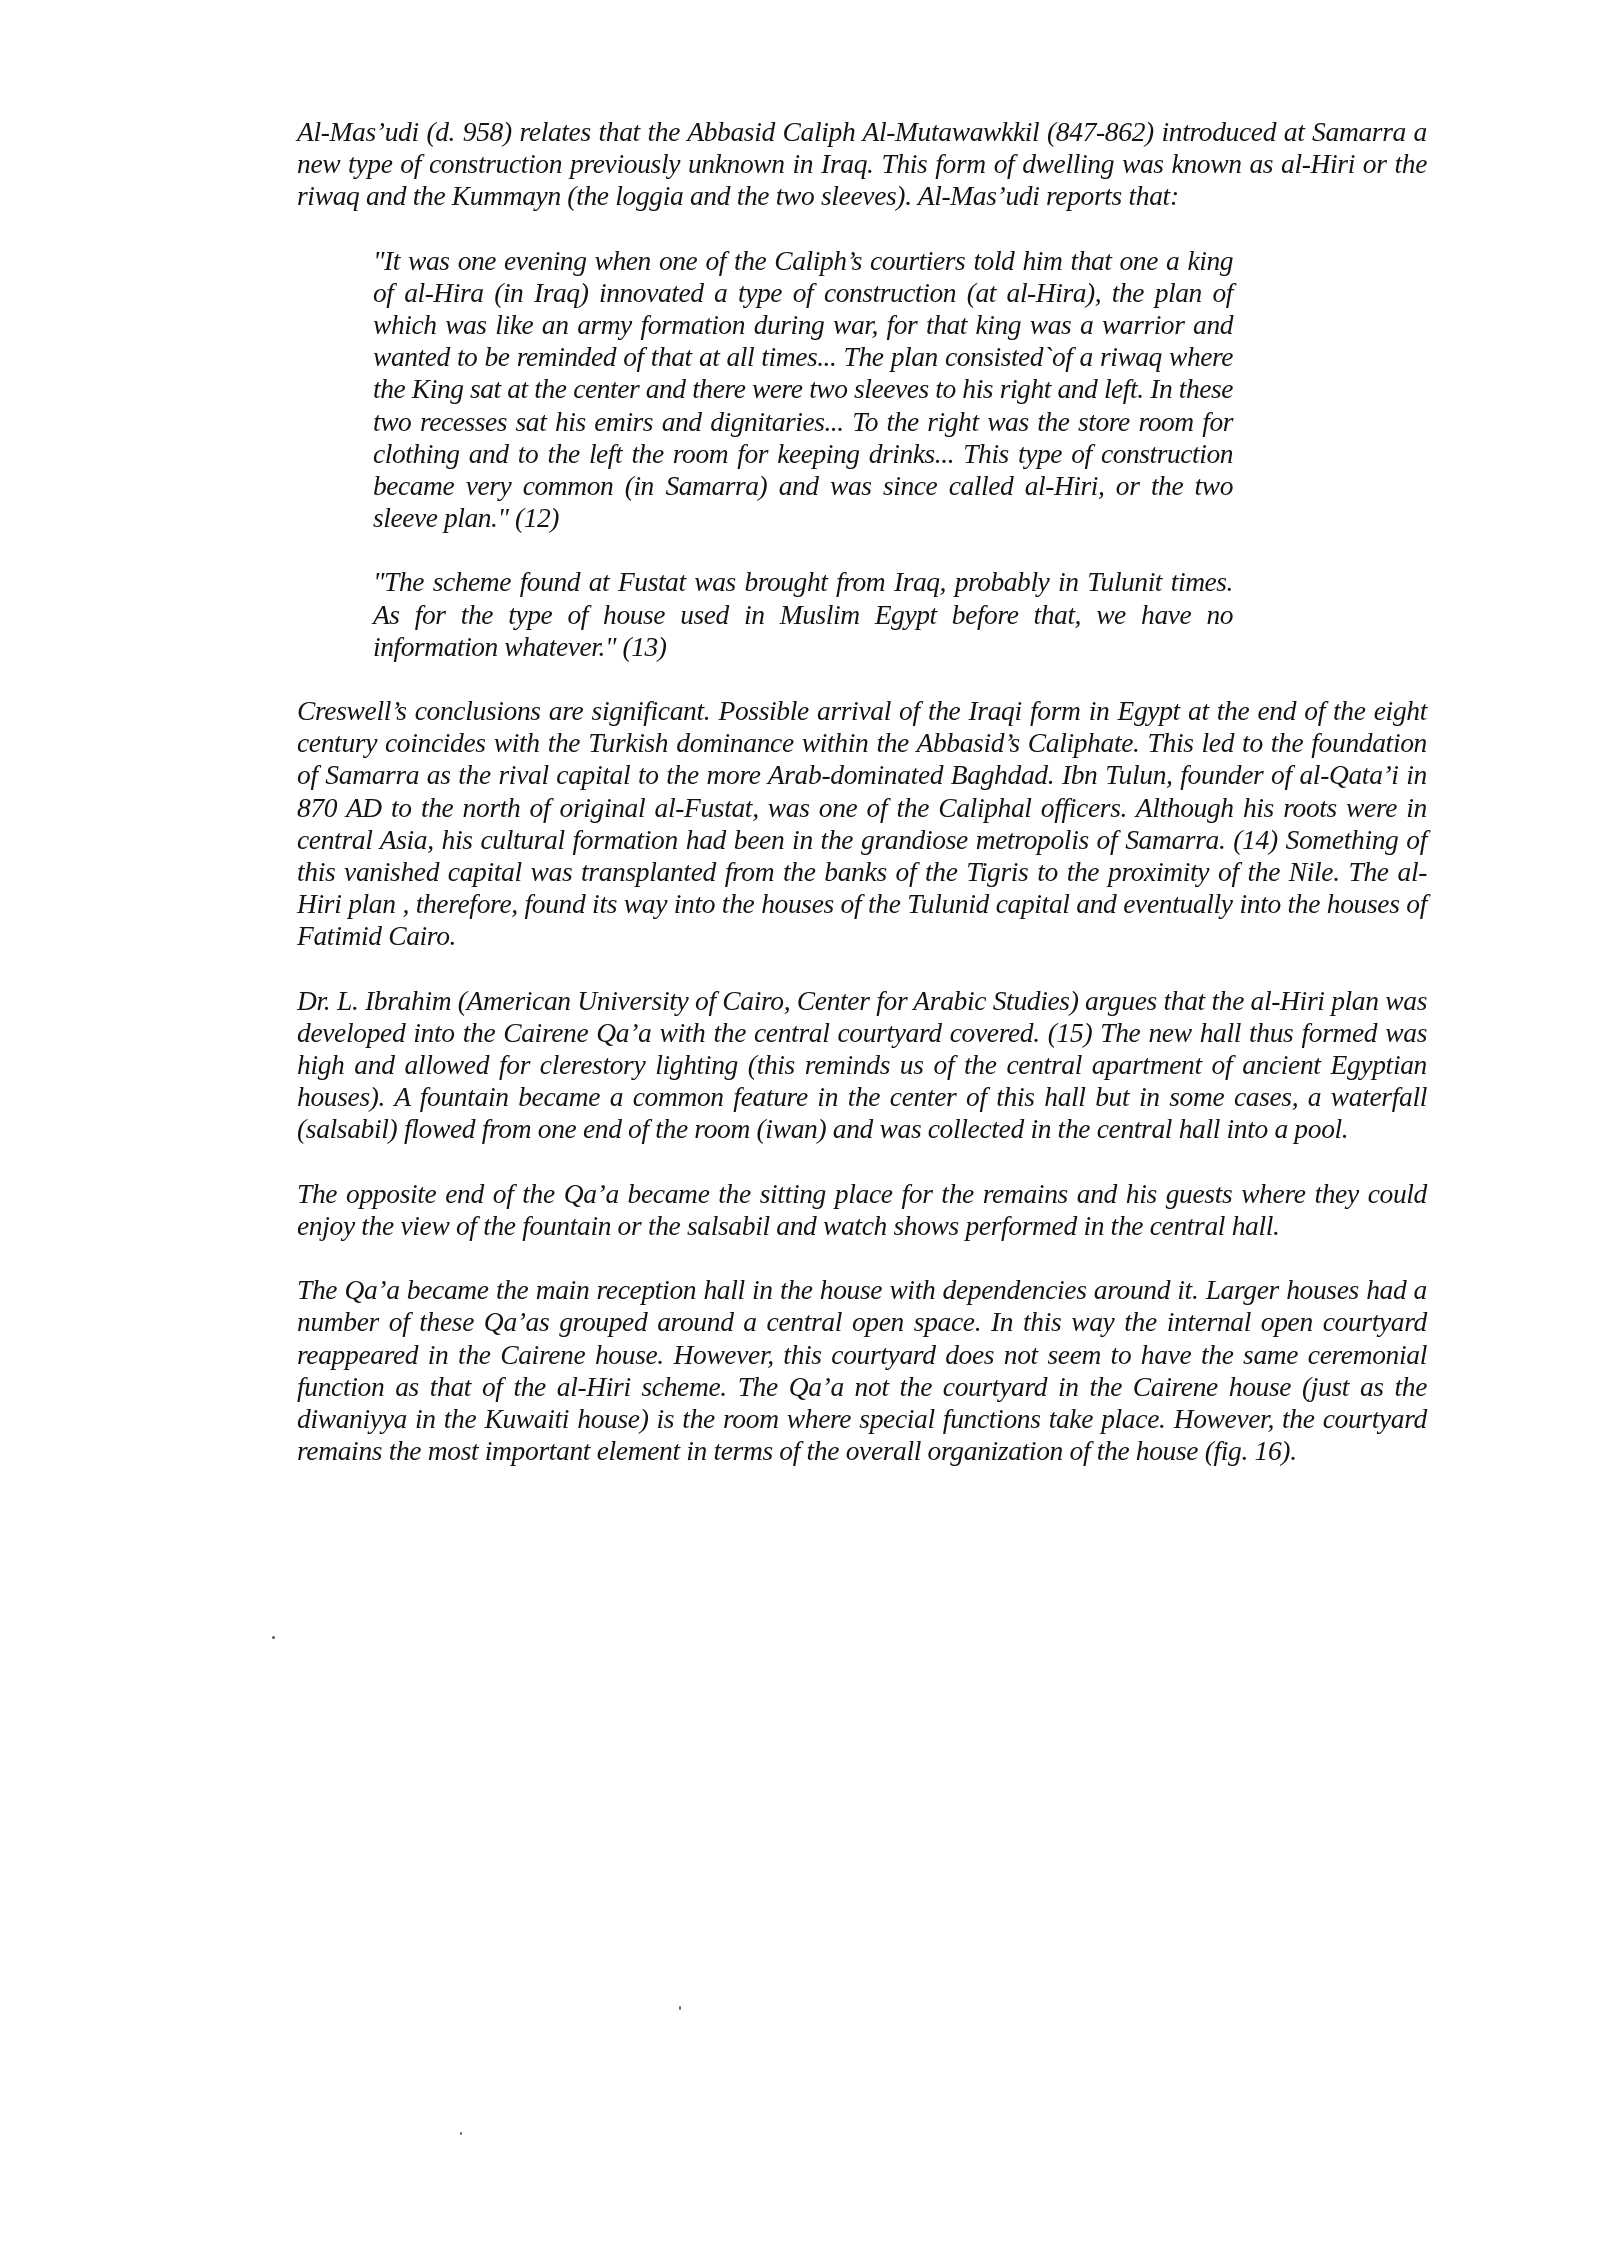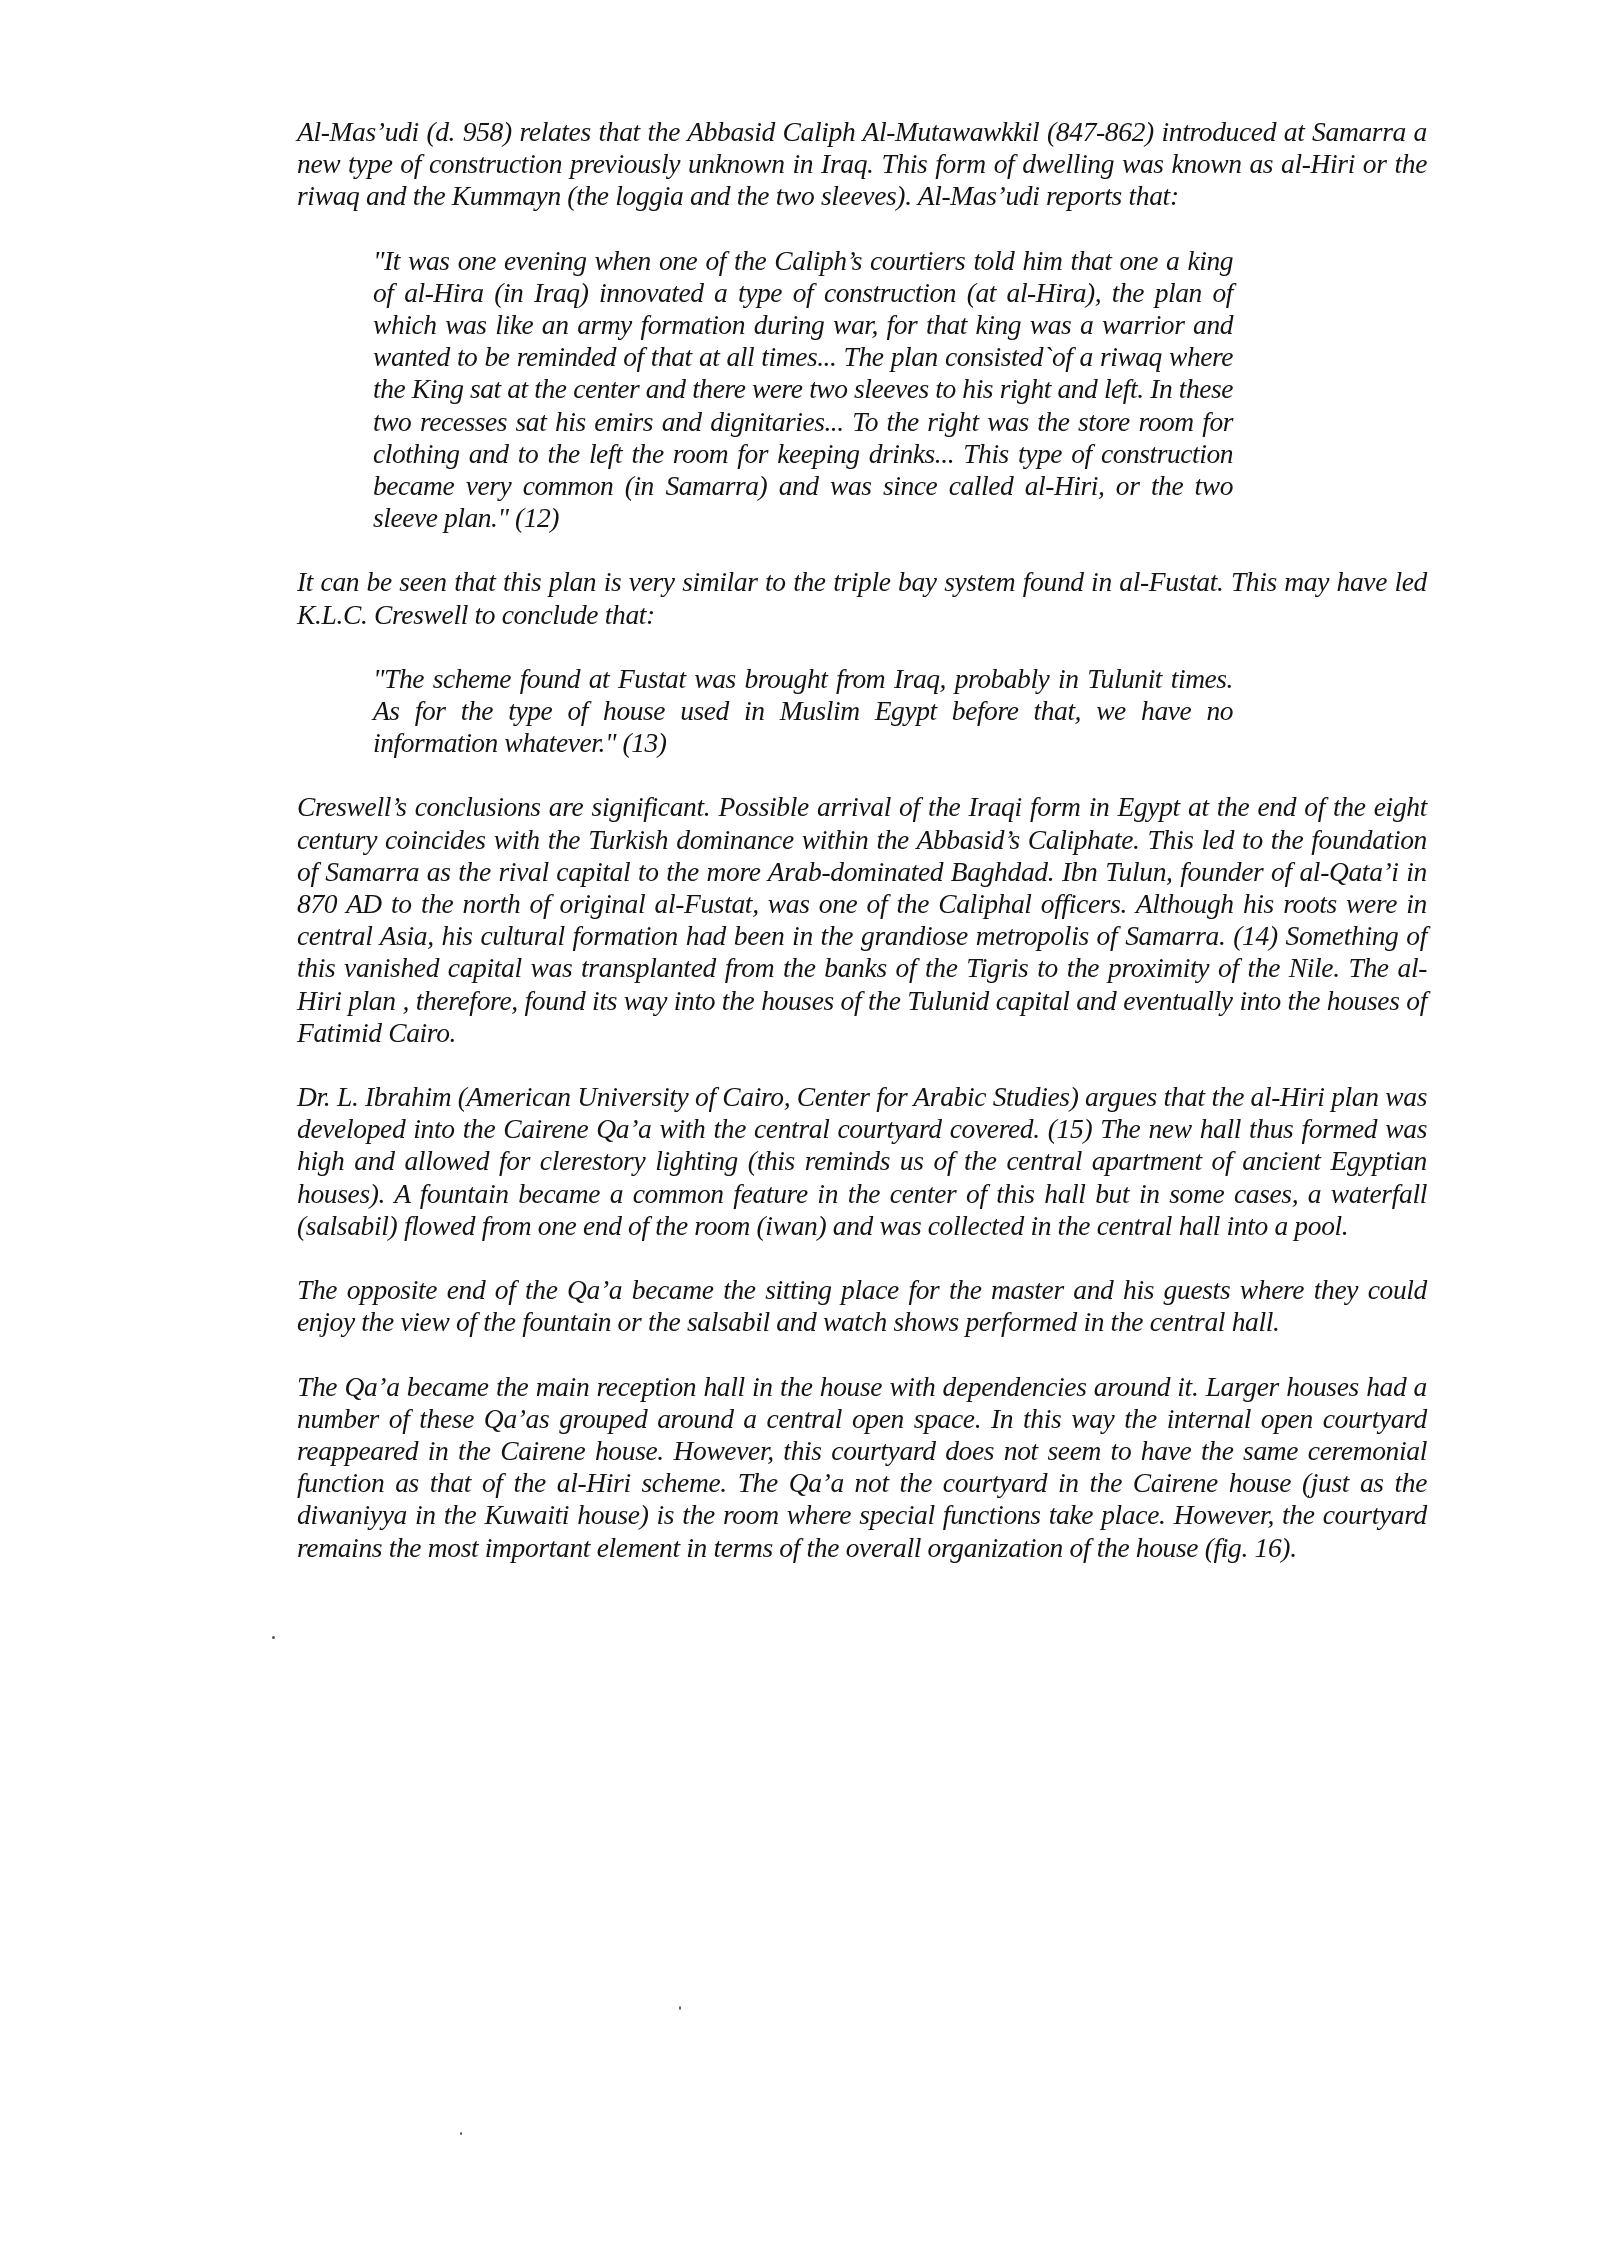--- a/index.html
+++ b/index.html
@@ -49,28 +49,27 @@
     }
   </style>
 </head>
 <body>
 
 <div class="page">
   <p class="block">Al-Mas’udi (d. 958) relates that the Abbasid Caliph Al-Mutawawkkil (847-862) introduced at Samarra a new type of construction previously unknown in Iraq. This form of dwelling was known as al-Hiri or the riwaq and the Kummayn (the loggia and the two sleeves). Al-Mas’udi reports that:</p>
 
   <div class="quote">"It was one evening when one of the Caliph’s courtiers told him that one a king of al-Hira (in Iraq) innovated a type of construction (at al-Hira), the plan of which was like an army formation during war, for that king was a warrior and wanted to be reminded of that at all times... The plan consisted`of a riwaq where the King sat at the center and there were two sleeves to his right and left. In these two recesses sat his emirs and dignitaries... To the right was the store room for clothing and to the left the room for keeping drinks... This type of construction became very common (in Samarra) and was since called al-Hiri, or the two sleeve plan." (12)</div>
 
-  <p class="block">It can be seen that this plan is very similar to the triple bay system found in al-Fustat. This may have led K.L.C. Creswell to conclude that:</p>
 
   <div class="quote">"The scheme found at Fustat was brought from Iraq, probably in Tulunit times. As for the type of house used in Muslim Egypt before that, we have no information whatever." (13)</div>
 
   <p class="block">Creswell’s conclusions are significant. Possible arrival of the Iraqi form in Egypt at the end of the eight century coincides with the Turkish dominance within the Abbasid’s Caliphate. This led to the foundation of Samarra as the rival capital to the more Arab-dominated Baghdad. Ibn Tulun, founder of al-Qata’i in 870 AD to the north of original al-Fustat, was one of the Caliphal officers. Although his roots were in central Asia, his cultural formation had been in the grandiose metropolis of Samarra. (14) Something of this vanished capital was transplanted from the banks of the Tigris to the proximity of the Nile. The al-Hiri plan , therefore, found its way into the houses of the Tulunid capital and eventually into the houses of Fatimid Cairo.</p>
 
   <p class="block">Dr. L. Ibrahim (American University of Cairo, Center for Arabic Studies) argues that the al-Hiri plan was developed into the Cairene Qa’a with the central courtyard covered. (15) The new hall thus formed was high and allowed for clerestory lighting (this reminds us of the central apartment of ancient Egyptian houses). A fountain became a common feature in the center of this hall but in some cases, a waterfall (salsabil) flowed from one end of the room (iwan) and was collected in the central hall into a pool.</p>
 
-  <p class="block">The opposite end of the Qa’a became the sitting place for the master and his guests where they could enjoy the view of the fountain or the salsabil and watch shows performed in the central hall.</p>
+  <p class="block">The opposite end of the Qa’a became the sitting place for the remains and his guests where they could enjoy the view of the fountain or the salsabil and watch shows performed in the central hall.</p>
 
   <p class="block">The Qa’a became the main reception hall in the house with dependencies around it. Larger houses had a number of these Qa’as grouped around a central open space. In this way the internal open courtyard reappeared in the Cairene house. However, this courtyard does not seem to have the same ceremonial function as that of the al-Hiri scheme. The Qa’a not the courtyard in the Cairene house (just as the diwaniyya in the Kuwaiti house) is the room where special functions take place. However, the courtyard remains the most important element in terms of the overall organization of the house (fig. 16).</p>
 </div>
 
 <div class="speck" style="left:272px;top:1636px;width:3px;height:3px;"></div>
 <div class="speck" style="left:460px;top:2132px;width:2px;height:3px;"></div>
 <div class="speck" style="left:679px;top:2006px;width:2px;height:4px;"></div>
 
 </body></html>

